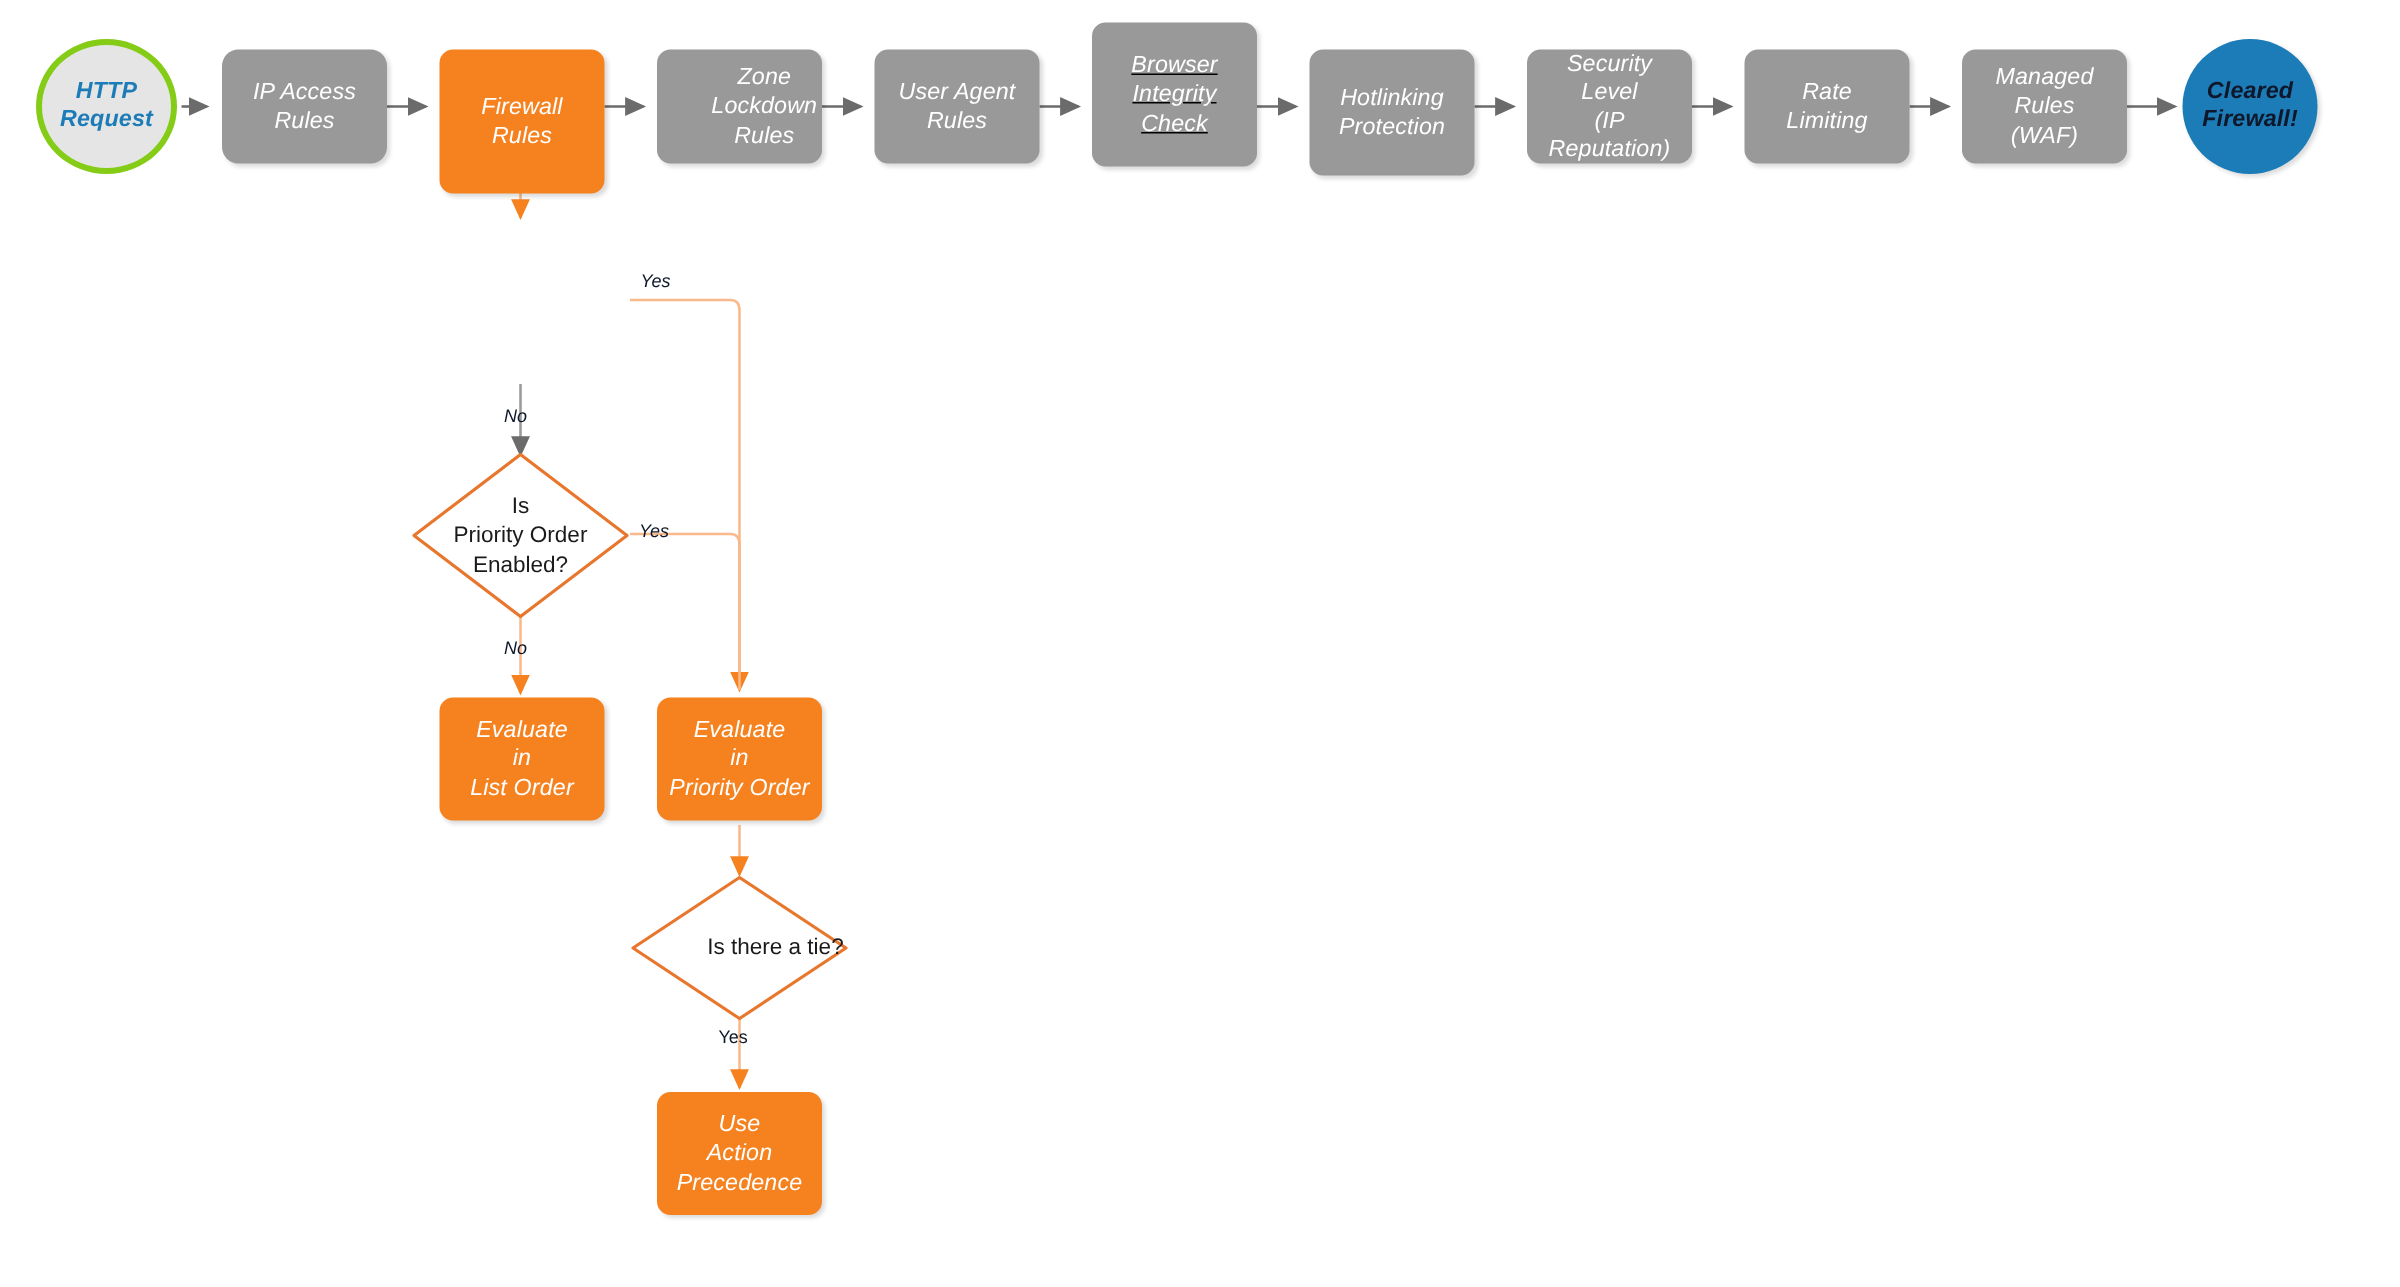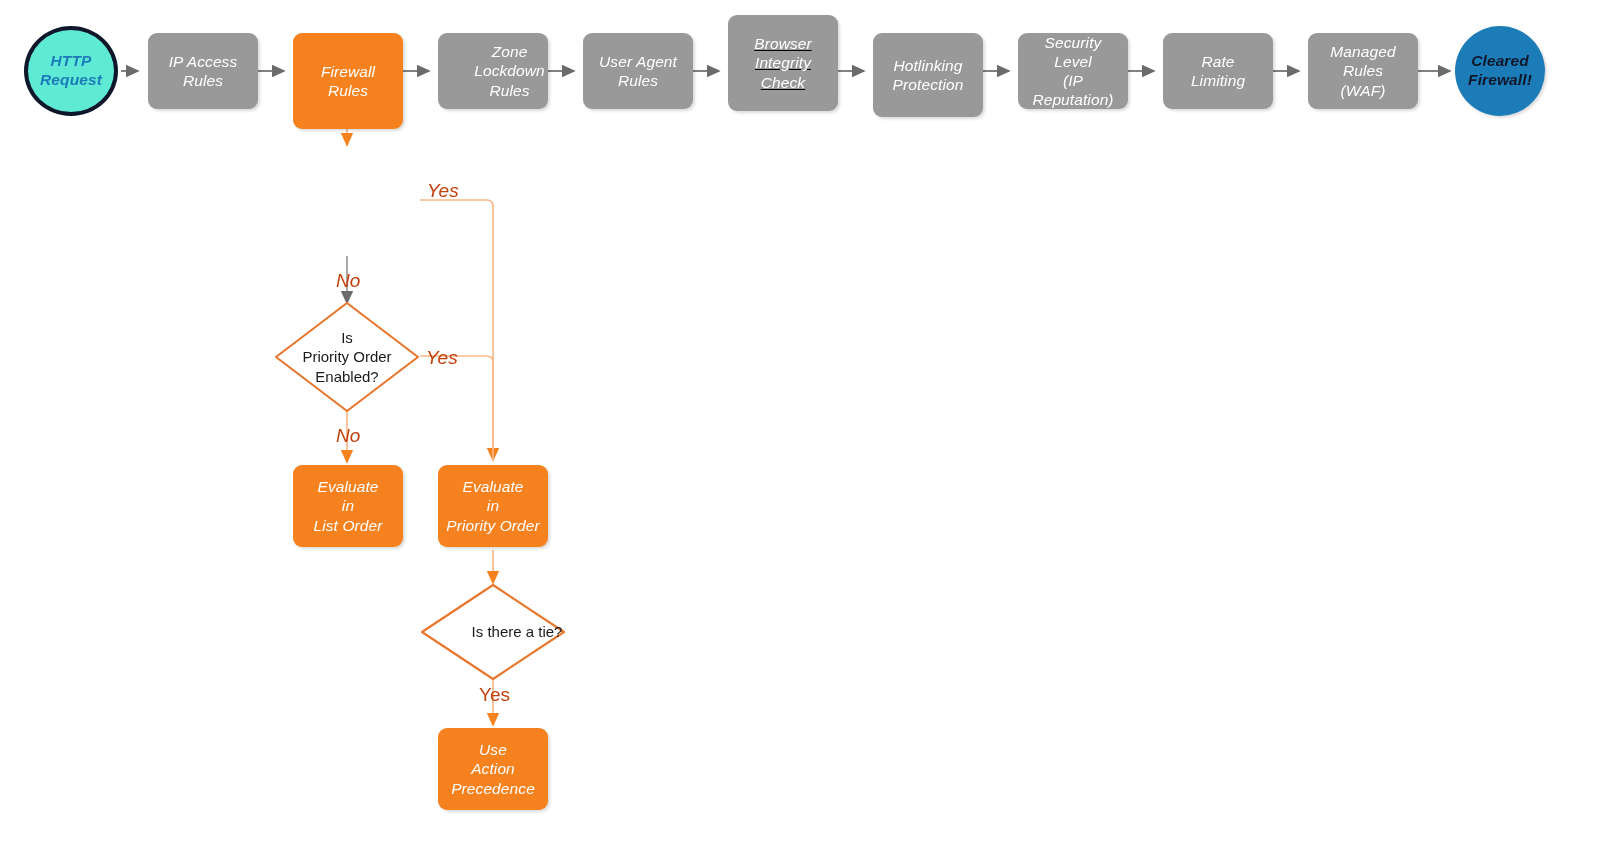--- a/index.html
+++ b/index.html
@@ -59,22 +59,22 @@
     box-shadow: 2px 2px 3px rgba(0,0,0,0.14);
   }
   .circle .label {
     font-style: italic;
     font-weight: bold;
     font-size: 15.5px;
     line-height: 1.2;
     letter-spacing: 0.1px;
   }
   .circle.outline {
-    background: #5eead4;
-    border: 4px solid #0f172a;
+    background: #e5e5e5;
+    border: 4px solid #84cc16;
     box-shadow: none;
   }
   .circle.outline .label { color: #1C7CB8; }
   .circle.filled {
     background: #1C7CB8;
   }
   .circle.filled .label { color: #0f172a; }
 
   
   .diamond {
@@ -90,23 +90,23 @@
     position: relative;
     font-size: 15px;
     line-height: 1.28;
     color: #1a1a1a;
     z-index: 2;
   }
 
   
   .edge-label {
     position: absolute;
-    font-size: 19px;
+    font-size: 12px;
     font-style: italic;
-    color: #c2410c;
+    color: #0f172a;
     white-space: nowrap;
   }
   .edge-label.upright {
     font-style: normal;
   }
 </style>
 </head>
 <body>
 
 <div id="canvas">
@@ -147,21 +147,21 @@
     <path d="M493,550 L493,583" stroke="#F9B98A" stroke-width="1.7" fill="none" marker-end="url(#arrOrange)"></path>
 
     <path d="M493,679 L493,725" stroke="#F9B98A" stroke-width="1.7" fill="none" marker-end="url(#arrOrange)"></path>
   </svg>
 
   <div class="node circle outline" style="left:24px; top:26px; width:94px; height:90px;">
     <span class="label" style="white-space:pre-line;">HTTP
 Request</span>
   </div>
 
-  <div class="node box gray" style="left:148px; top:33px; width:110px; height:76px;">
+  <div class="node box gray" style="left:148px; top:33px; width:110px; height:76px;border-radius:11px;">
     <span class="label" style="white-space:pre-line;">IP Access
 Rules</span>
   </div>
 
   <div class="node box orange" style="left:293px; top:33px; width:110px; height:96px;">
     <span class="label" style="white-space:pre-line;">Firewall
 Rules</span>
   </div>
 
   <div class="node box gray" style="left:438px; top:33px; width:110px; height:76px;padding-left:39px;">

